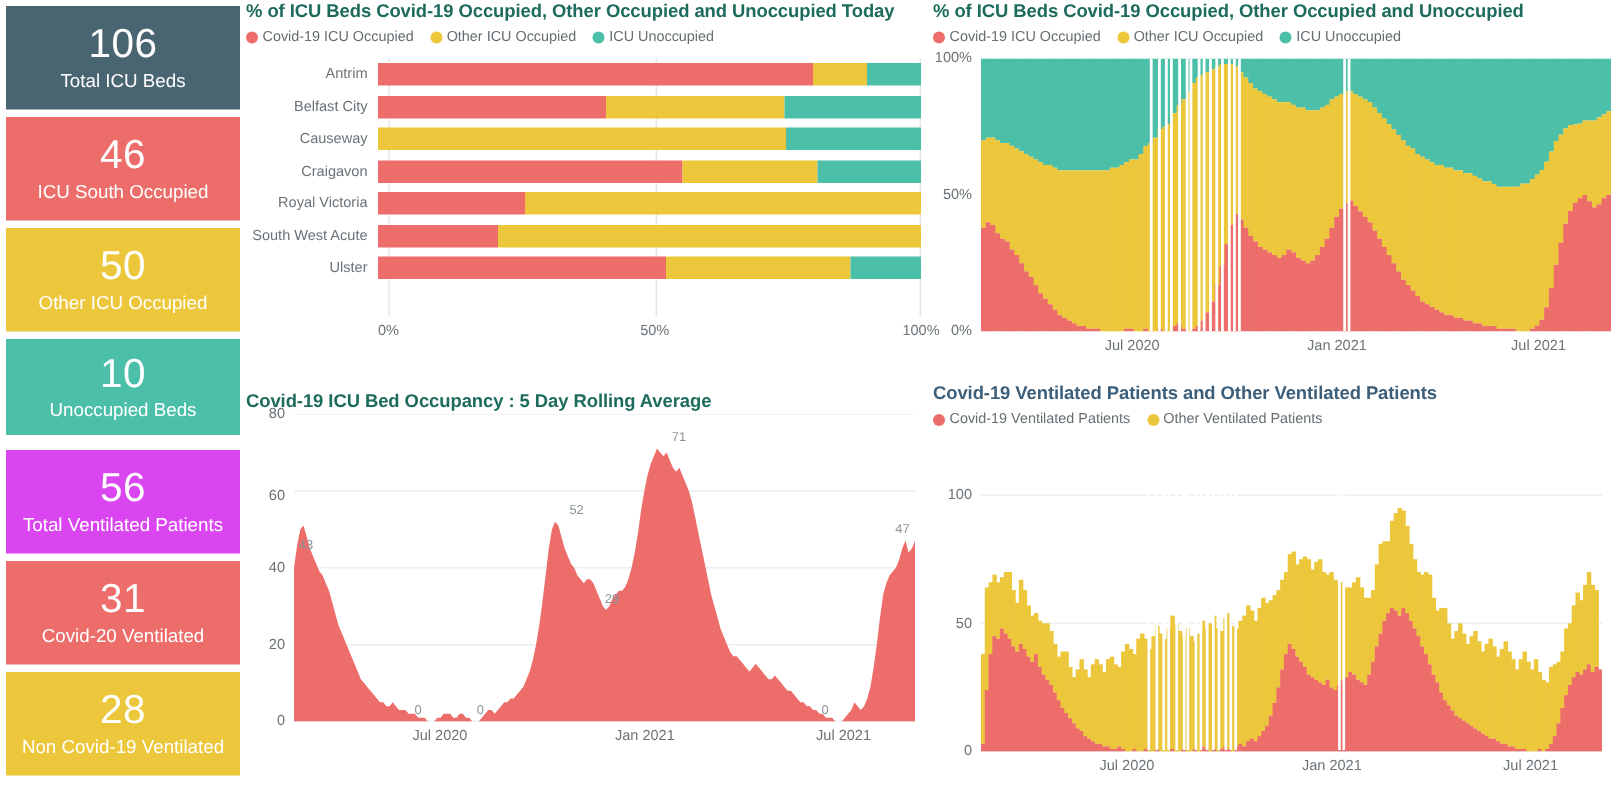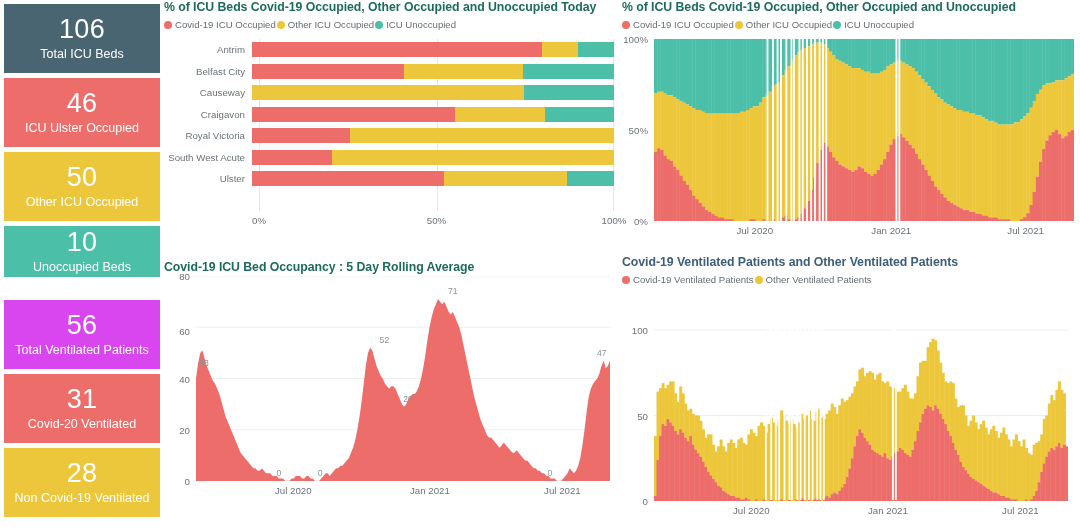--- a/index.html
+++ b/index.html
@@ -57,21 +57,21 @@
   .panel { position: absolute; }
   .panel-title {
     font-size: 12.3px;
     font-weight: bold;
     letter-spacing: -0.05px;
     white-space: nowrap;
   }
   .legend {
     display: flex;
     align-items: center;
-    gap: 1px;
+    gap: 11px;
     margin-top: 5px;
   }
   .legend-item {
     display: flex;
     align-items: center;
     gap: 3px;
     font-size: 9.6px;
     color: #666e72;
     white-space: nowrap;
   }
@@ -261,27 +261,27 @@
 
 <div id="dashboard">
 
   <div id="kpi-column">
       <div class="kpi-card" style="top: 4px; height: 69px; background: rgb(74, 101, 114); color: rgb(255, 255, 255);">
         <div class="kpi-value">106</div>
         <div class="kpi-label">Total ICU Beds</div>
       </div>
       <div class="kpi-card" style="top: 78px; height: 69px; background: rgb(236, 109, 106); color: rgb(255, 255, 255);">
         <div class="kpi-value">46</div>
-        <div class="kpi-label">ICU Ulster Occupied</div>
+        <div class="kpi-label">ICU South Occupied</div>
       </div>
       <div class="kpi-card" style="top: 152px; height: 69px; background: rgb(237, 199, 59); color: rgb(255, 255, 255);">
         <div class="kpi-value">50</div>
         <div class="kpi-label">Other ICU Occupied</div>
       </div>
-      <div class="kpi-card" style="top: 226px; height: 51px; background: rgb(76, 191, 169); color: rgb(255, 255, 255);">
+      <div class="kpi-card" style="top: 226px; height: 64px; background: rgb(76, 191, 169); color: rgb(255, 255, 255);">
         <div class="kpi-value">10</div>
         <div class="kpi-label">Unoccupied Beds</div>
       </div>
       <div class="kpi-card" style="top: 300px; height: 69px; background: #d946ef; color: rgb(255, 255, 255);">
         <div class="kpi-value">56</div>
         <div class="kpi-label">Total Ventilated Patients</div>
       </div>
       <div class="kpi-card" style="top: 374px; height: 69px; background: rgb(236, 109, 106); color: rgb(255, 255, 255);">
         <div class="kpi-value">31</div>
         <div class="kpi-label">Covid-20 Ventilated</div>

